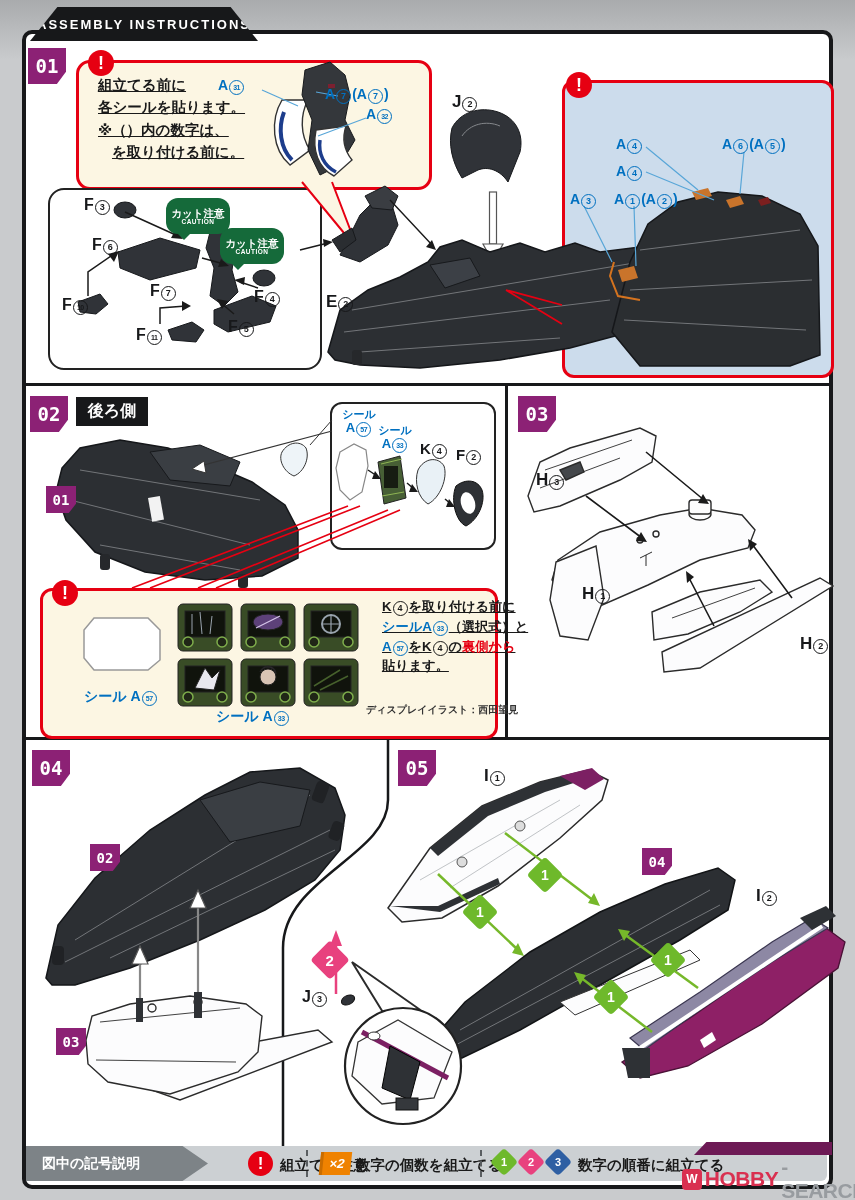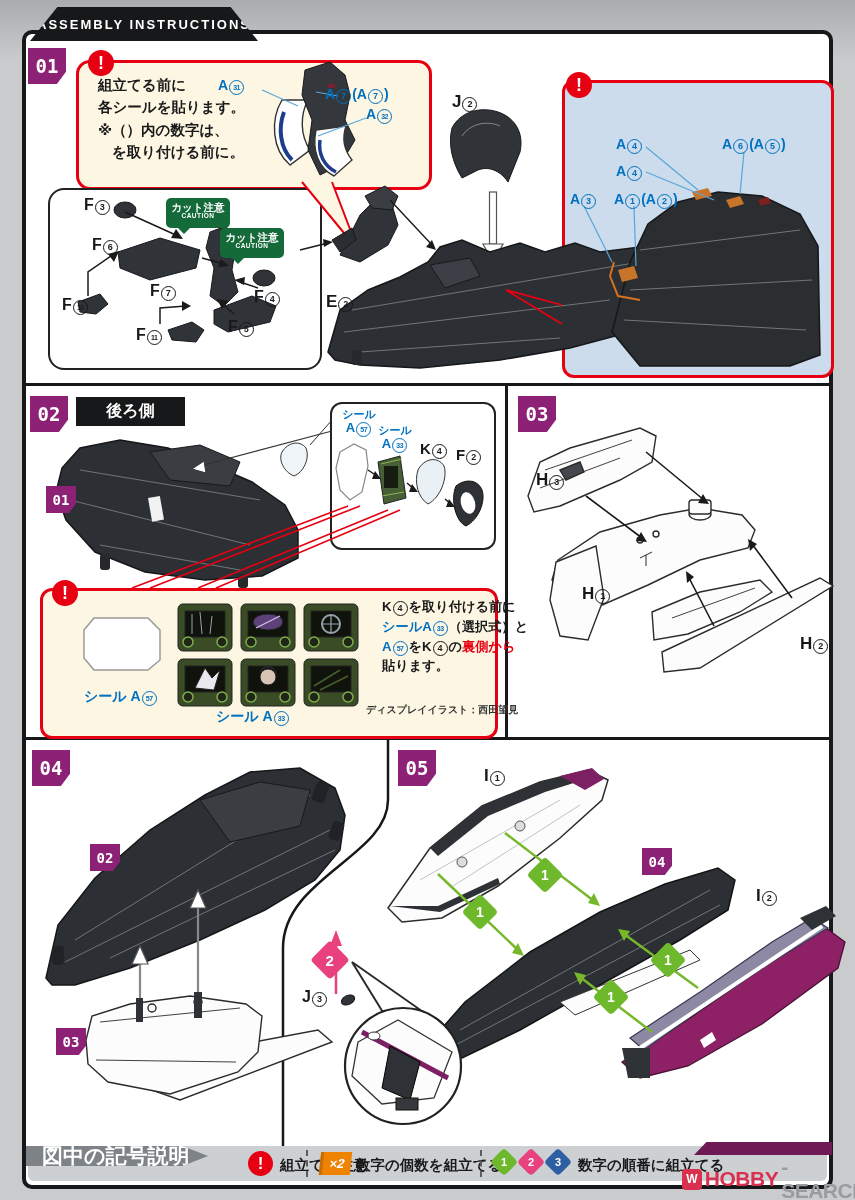--- a/index.html
+++ b/index.html
@@ -18,42 +18,42 @@
   .kbox{border:2.5px solid #222;border-radius:16px;background:#fff;z-index:1;}
   
   .badge{background:#8c2175;color:#fff;display:flex;align-items:center;justify-content:center;
          font-family:"DejaVu Sans Mono","Liberation Mono",monospace;font-weight:700;
          clip-path:polygon(0 0,100% 0,100% 66%,76% 100%,0 100%);z-index:3;}
   .badge.main{width:38px;height:36px;font-size:19px;}
   .badge.sub{width:30px;height:27px;font-size:14px;}
   .titlebox{background:#17181a;color:#fff;display:flex;align-items:center;justify-content:center;font-size:16px;font-weight:700;z-index:3;}
   .bang{width:26px;height:26px;border-radius:50%;background:#e60012;color:#fff;display:flex;align-items:center;justify-content:center;
         font-size:18px;font-weight:800;z-index:4;}
-  .cutbadge{background:#156a3a;color:#fff;border-radius:5px;text-align:center;line-height:1.05;padding-top:4px;z-index:4;width:64px;height:26px;}
+  .cutbadge{background:#156a3a;color:#fff;border-radius:12px;text-align:center;line-height:1.05;padding-top:10px;z-index:4;width:64px;height:26px;}
   .cutbadge .jp{font-size:10.5px;font-weight:700;display:block;}
   .cutbadge .en{font-size:6.5px;font-weight:700;display:block;letter-spacing:.5px;}
   .cutbadge:after{content:"";position:absolute;left:12px;bottom:-6px;border:6px solid transparent;border-top-color:#156a3a;border-bottom:0;}
   
   .plabel{font-weight:700;z-index:3;white-space:nowrap;}
   .blk{color:#17181a;}
   .blue{color:#0070c0;}
   .red{color:#e60012;font-weight:800;}
   .circ{display:inline-flex;width:13px;height:13px;border:1.3px solid currentColor;border-radius:50%;align-items:center;justify-content:center;
         font-size:9px;line-height:1;margin:0 1px;vertical-align:0px;font-weight:700;flex:none;}
   .circ.c2{font-size:7px;letter-spacing:-.5px;}
-  .jptext{z-index:3;line-height:1.55;font-weight:600;}
+  .jptext{z-index:3;line-height:1.55;font-weight:600;text-decoration:underline;}
   .rich-line{white-space:nowrap;padding-left:16px;}
   
   .dia{display:flex;align-items:center;justify-content:center;transform:rotate(45deg);border-radius:4px;z-index:3;}
   .dia>span{transform:rotate(-45deg);color:#fff;font-weight:800;}
   .dgreen{background:#6eb92b;} .dpink{background:#e8417e;} .dblue{background:#2e5fa3;}
   
   .legendbar{left:28px;top:1146px;width:799px;height:35px;background:#ccd0d3;z-index:2;border-radius:0 0 6px 6px;}
-  .legendwedge{left:26px;top:1146px;width:182px;height:20px;background:#7d8387;color:#fff;display:flex;align-items:center;
-               padding-left:16px;font-size:21px;font-weight:700;clip-path:polygon(0 0,86% 0,100% 50%,86% 100%,0 100%);z-index:3;box-sizing:border-box;}
+  .legendwedge{left:26px;top:1146px;width:182px;height:35px;background:#7d8387;color:#fff;display:flex;align-items:center;
+               padding-left:16px;font-size:14px;font-weight:700;clip-path:polygon(0 0,86% 0,100% 50%,86% 100%,0 100%);z-index:3;box-sizing:border-box;}
   .ldash{width:0;border-left:2px dashed #5a5e61;height:27px;z-index:3;}
   .llabel{font-size:14.5px;font-weight:700;z-index:3;}
   .x2badge{background:#ef8200;color:#fff;display:flex;align-items:center;justify-content:center;width:28px;height:23px;
            font-size:13px;font-style:italic;font-weight:800;transform:skewX(-6deg);border-left:3px solid #c96d00;z-index:3;}
   
   .wmark{left:682px;top:1155px;display:flex;align-items:center;gap:3px;z-index:6;}
   .wicon{width:21px;height:21px;background:#d93050;border-radius:4px;color:#fff;display:flex;align-items:center;justify-content:center;
          font-size:12px;font-weight:800;}
   .wbrand{font-size:21px;font-weight:800;color:#d93050;letter-spacing:-.5px;}
   .wsuffix{font-size:21px;font-weight:700;color:#989ca0;letter-spacing:-.5px;}
@@ -323,21 +323,21 @@
   <div class="abs plabel blk" style="left:452px;top:92px;font-size:17px;">J<span class="circ">2</span></div>
 
   <div class="abs bang" style="left:566px;top:72px;">!</div>
   <div class="abs plabel blue" style="left:616px;top:136px;font-size:14px;">A<span class="circ">4</span></div>
   <div class="abs plabel blue" style="left:616px;top:163px;font-size:14px;">A<span class="circ">4</span></div>
   <div class="abs plabel blue" style="left:722px;top:136px;font-size:14px;">A<span class="circ">6</span>(A<span class="circ">5</span>)</div>
   <div class="abs plabel blue" style="left:570px;top:191px;font-size:14px;">A<span class="circ">3</span></div>
   <div class="abs plabel blue" style="left:614px;top:191px;font-size:14px;">A<span class="circ">1</span>(A<span class="circ">2</span>)</div>
 
   <div class="abs badge main" style="left:30px;top:396px;">02</div>
-  <div class="abs titlebox" style="left:76px;top:397px;width:109px;height:29px;">後ろ側</div>
+  <div class="abs titlebox" style="left:76px;top:397px;width:72px;height:29px;">後ろ側</div>
   <div class="abs badge sub" style="left:46px;top:486px;">01</div>
 
   <div class="abs plabel blue" style="left:336px;top:408px;font-size:11px;text-align:center;width:46px;line-height:1.15;">
     <div>シール</div>
     <div style="font-size:13px;">A<span class="circ c2">57</span></div>
   </div>
   <div class="abs plabel blue" style="left:372px;top:424px;font-size:11px;text-align:center;width:46px;line-height:1.15;">
     <div>シール</div>
     <div style="font-size:13px;">A<span class="circ c2">33</span></div>
   </div>

